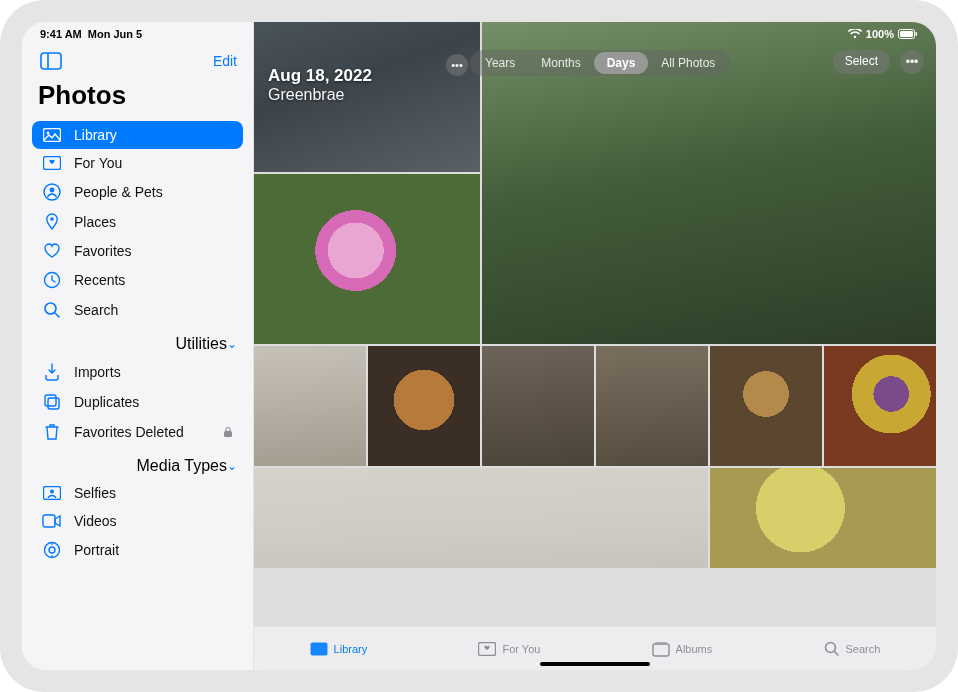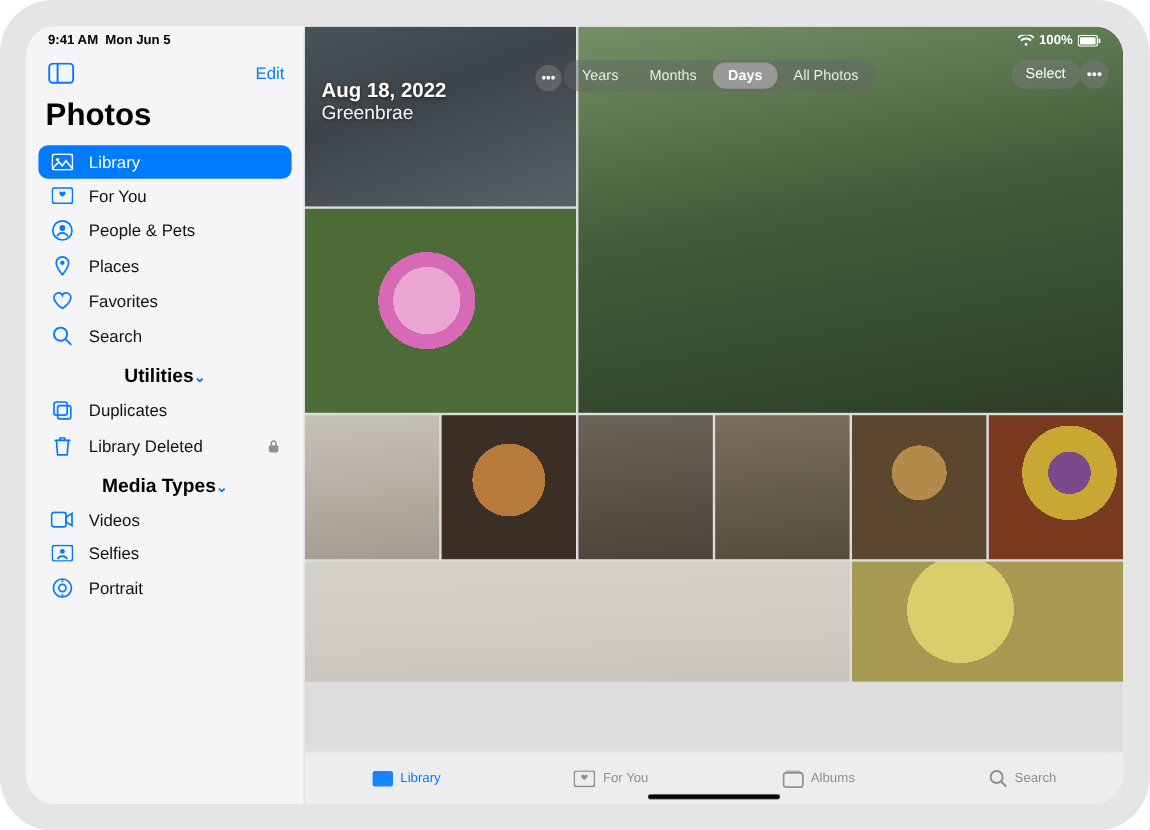--- a/index.html
+++ b/index.html
@@ -93,23 +93,23 @@
     color: #111;
     cursor: pointer;
   }
   .nav-item .icon { width: 20px; display: flex; justify-content: center; color: #007aff; }
   .nav-item.selected { background: #007aff; color: #fff; }
   .nav-item.selected .icon { color: #fff; }
   .nav-item .lock { margin-left: auto; color: #8e8e93; font-size: 12px; }
   .section-header {
     display: flex;
     align-items: center;
-    justify-content: center;
+    justify-content: flex-end;
     font-size: 16px;
-    font-weight: 700;
+    font-weight: 400;
     color: #000;
     padding: 10px 6px 4px;
     cursor: pointer;
   }
   .section-header .chevron { color: #007aff; font-size: 12px; }
   .main {
     flex: 1;
     position: relative;
     display: flex;
     flex-direction: column;
@@ -174,21 +174,21 @@
     white-space: nowrap;
   }
   .seg-item.active {
     background: rgba(160,160,160,0.85);
     color: #fff;
     font-weight: 600;
   }
   .top-right {
     position: absolute;
     top: 28px; right: 12px;
-    display: flex; gap: 0;
+    display: flex; gap: 10px;
     z-index: 10;
   }
   .pill-btn {
     background: rgba(120,120,120,0.55);
     color: #fff;
     font-size: 12px;
     font-weight: 500;
     padding: 4px 12px;
     border-radius: 14px;
     cursor: pointer;
@@ -320,77 +320,95 @@
             <span class="icon">
               <svg width="18" height="16" viewBox="0 0 18 16">
                   <path d="M9 14s-7-4.4-7-9c0-2.2 1.8-4 4-4 1.4 0 2.6.8 3 2 .4-1.2 1.6-2 3-2 2.2 0 4 1.8 4 4 0 4.6-7 9-7 9z" fill="none" stroke="currentColor" stroke-width="1.4"></path>
                 </svg>
             </span>
             <span>Favorites</span>
           </div>
           <div class="nav-item">
             <span class="icon">
               <svg width="18" height="18" viewBox="0 0 18 18">
+                  <circle cx="9" cy="9" r="7.5" fill="none" stroke="currentColor" stroke-width="1.4"></circle>
+                  <path d="M9 5v4l3 2" fill="none" stroke="currentColor" stroke-width="1.4" stroke-linecap="round"></path>
+                </svg>
+            </span>
+            <span>Recents</span>
+          </div>
+          <div class="nav-item">
+            <span class="icon">
+              <svg width="18" height="18" viewBox="0 0 18 18">
                   <circle cx="7.5" cy="7.5" r="5.5" fill="none" stroke="currentColor" stroke-width="1.6"></circle>
                   <line x1="12" y1="12" x2="16" y2="16" stroke="currentColor" stroke-width="1.6" stroke-linecap="round"></line>
                 </svg>
             </span>
             <span>Search</span>
           </div>
 
           <div class="section-header">
             <span>Utilities</span>
             <span class="chevron">⌄</span>
           </div>
           <div class="nav-item">
             <span class="icon">
+              <svg width="16" height="18" viewBox="0 0 16 18">
+                  <path d="M8 1v9m0 0l-3-3m3 3l3-3" fill="none" stroke="currentColor" stroke-width="1.4" stroke-linecap="round"></path>
+                  <path d="M2 12v3a2 2 0 002 2h8a2 2 0 002-2v-3" fill="none" stroke="currentColor" stroke-width="1.4"></path>
+                </svg>
+            </span>
+            <span>Imports</span>
+          </div>
+          <div class="nav-item">
+            <span class="icon">
               <svg width="18" height="18" viewBox="0 0 18 18">
                   <rect x="5" y="5" width="11" height="11" rx="2" fill="none" stroke="currentColor" stroke-width="1.4"></rect>
                   <rect x="2" y="2" width="11" height="11" rx="2" fill="none" stroke="currentColor" stroke-width="1.4"></rect>
                 </svg>
             </span>
             <span>Duplicates</span>
           </div>
           <div class="nav-item">
             <span class="icon">
               <svg width="16" height="18" viewBox="0 0 16 18">
                   <path d="M2 4h12M6 4V2h4v2m-7 0l1 12h8l1-12" fill="none" stroke="currentColor" stroke-width="1.4" stroke-linecap="round"></path>
                 </svg>
             </span>
-            <span>Library Deleted</span>
+            <span>Favorites Deleted</span>
             <span class="lock">
               <svg width="10" height="12" viewBox="0 0 10 12">
                   <rect x="1" y="5" width="8" height="6" rx="1.5" fill="currentColor"></rect>
                   <path d="M3 5V3.5a2 2 0 114 0V5" fill="none" stroke="currentColor" stroke-width="1.2"></path>
                 </svg>
             </span>
           </div>
 
           <div class="section-header">
             <span>Media Types</span>
             <span class="chevron">⌄</span>
           </div>
           <div class="nav-item">
             <span class="icon">
-              <svg width="20" height="14" viewBox="0 0 20 14">
-                  <rect x="1" y="1" width="12" height="12" rx="2" fill="none" stroke="currentColor" stroke-width="1.4"></rect>
-                  <path d="M13 5l5-3v10l-5-3z" fill="none" stroke="currentColor" stroke-width="1.4"></path>
-                </svg>
-            </span>
-            <span>Videos</span>
-          </div>
-          <div class="nav-item">
-            <span class="icon">
               <svg width="18" height="14" viewBox="0 0 18 14">
                   <rect x="0.5" y="0.5" width="17" height="13" rx="2" fill="none" stroke="currentColor" stroke-width="1.4"></rect>
                   <circle cx="9" cy="5.5" r="2" fill="currentColor"></circle>
                   <path d="M5 12c.8-1.8 2.4-2.5 4-2.5s3.2.7 4 2.5" fill="none" stroke="currentColor" stroke-width="1.4"></path>
                 </svg>
             </span>
             <span>Selfies</span>
+          </div>
+          <div class="nav-item">
+            <span class="icon">
+              <svg width="20" height="14" viewBox="0 0 20 14">
+                  <rect x="1" y="1" width="12" height="12" rx="2" fill="none" stroke="currentColor" stroke-width="1.4"></rect>
+                  <path d="M13 5l5-3v10l-5-3z" fill="none" stroke="currentColor" stroke-width="1.4"></path>
+                </svg>
+            </span>
+            <span>Videos</span>
           </div>
           <div class="nav-item">
             <span class="icon">
               <svg width="18" height="18" viewBox="0 0 18 18">
                   <circle cx="9" cy="9" r="7.5" fill="none" stroke="currentColor" stroke-width="1.4"></circle>
                   <circle cx="9" cy="9" r="3" fill="none" stroke="currentColor" stroke-width="1.4"></circle>
                   <line x1="9" y1="1.5" x2="9" y2="4" stroke="currentColor" stroke-width="1.2"></line>
                   <line x1="9" y1="14" x2="9" y2="16.5" stroke="currentColor" stroke-width="1.2"></line>
                 </svg>
             </span>

